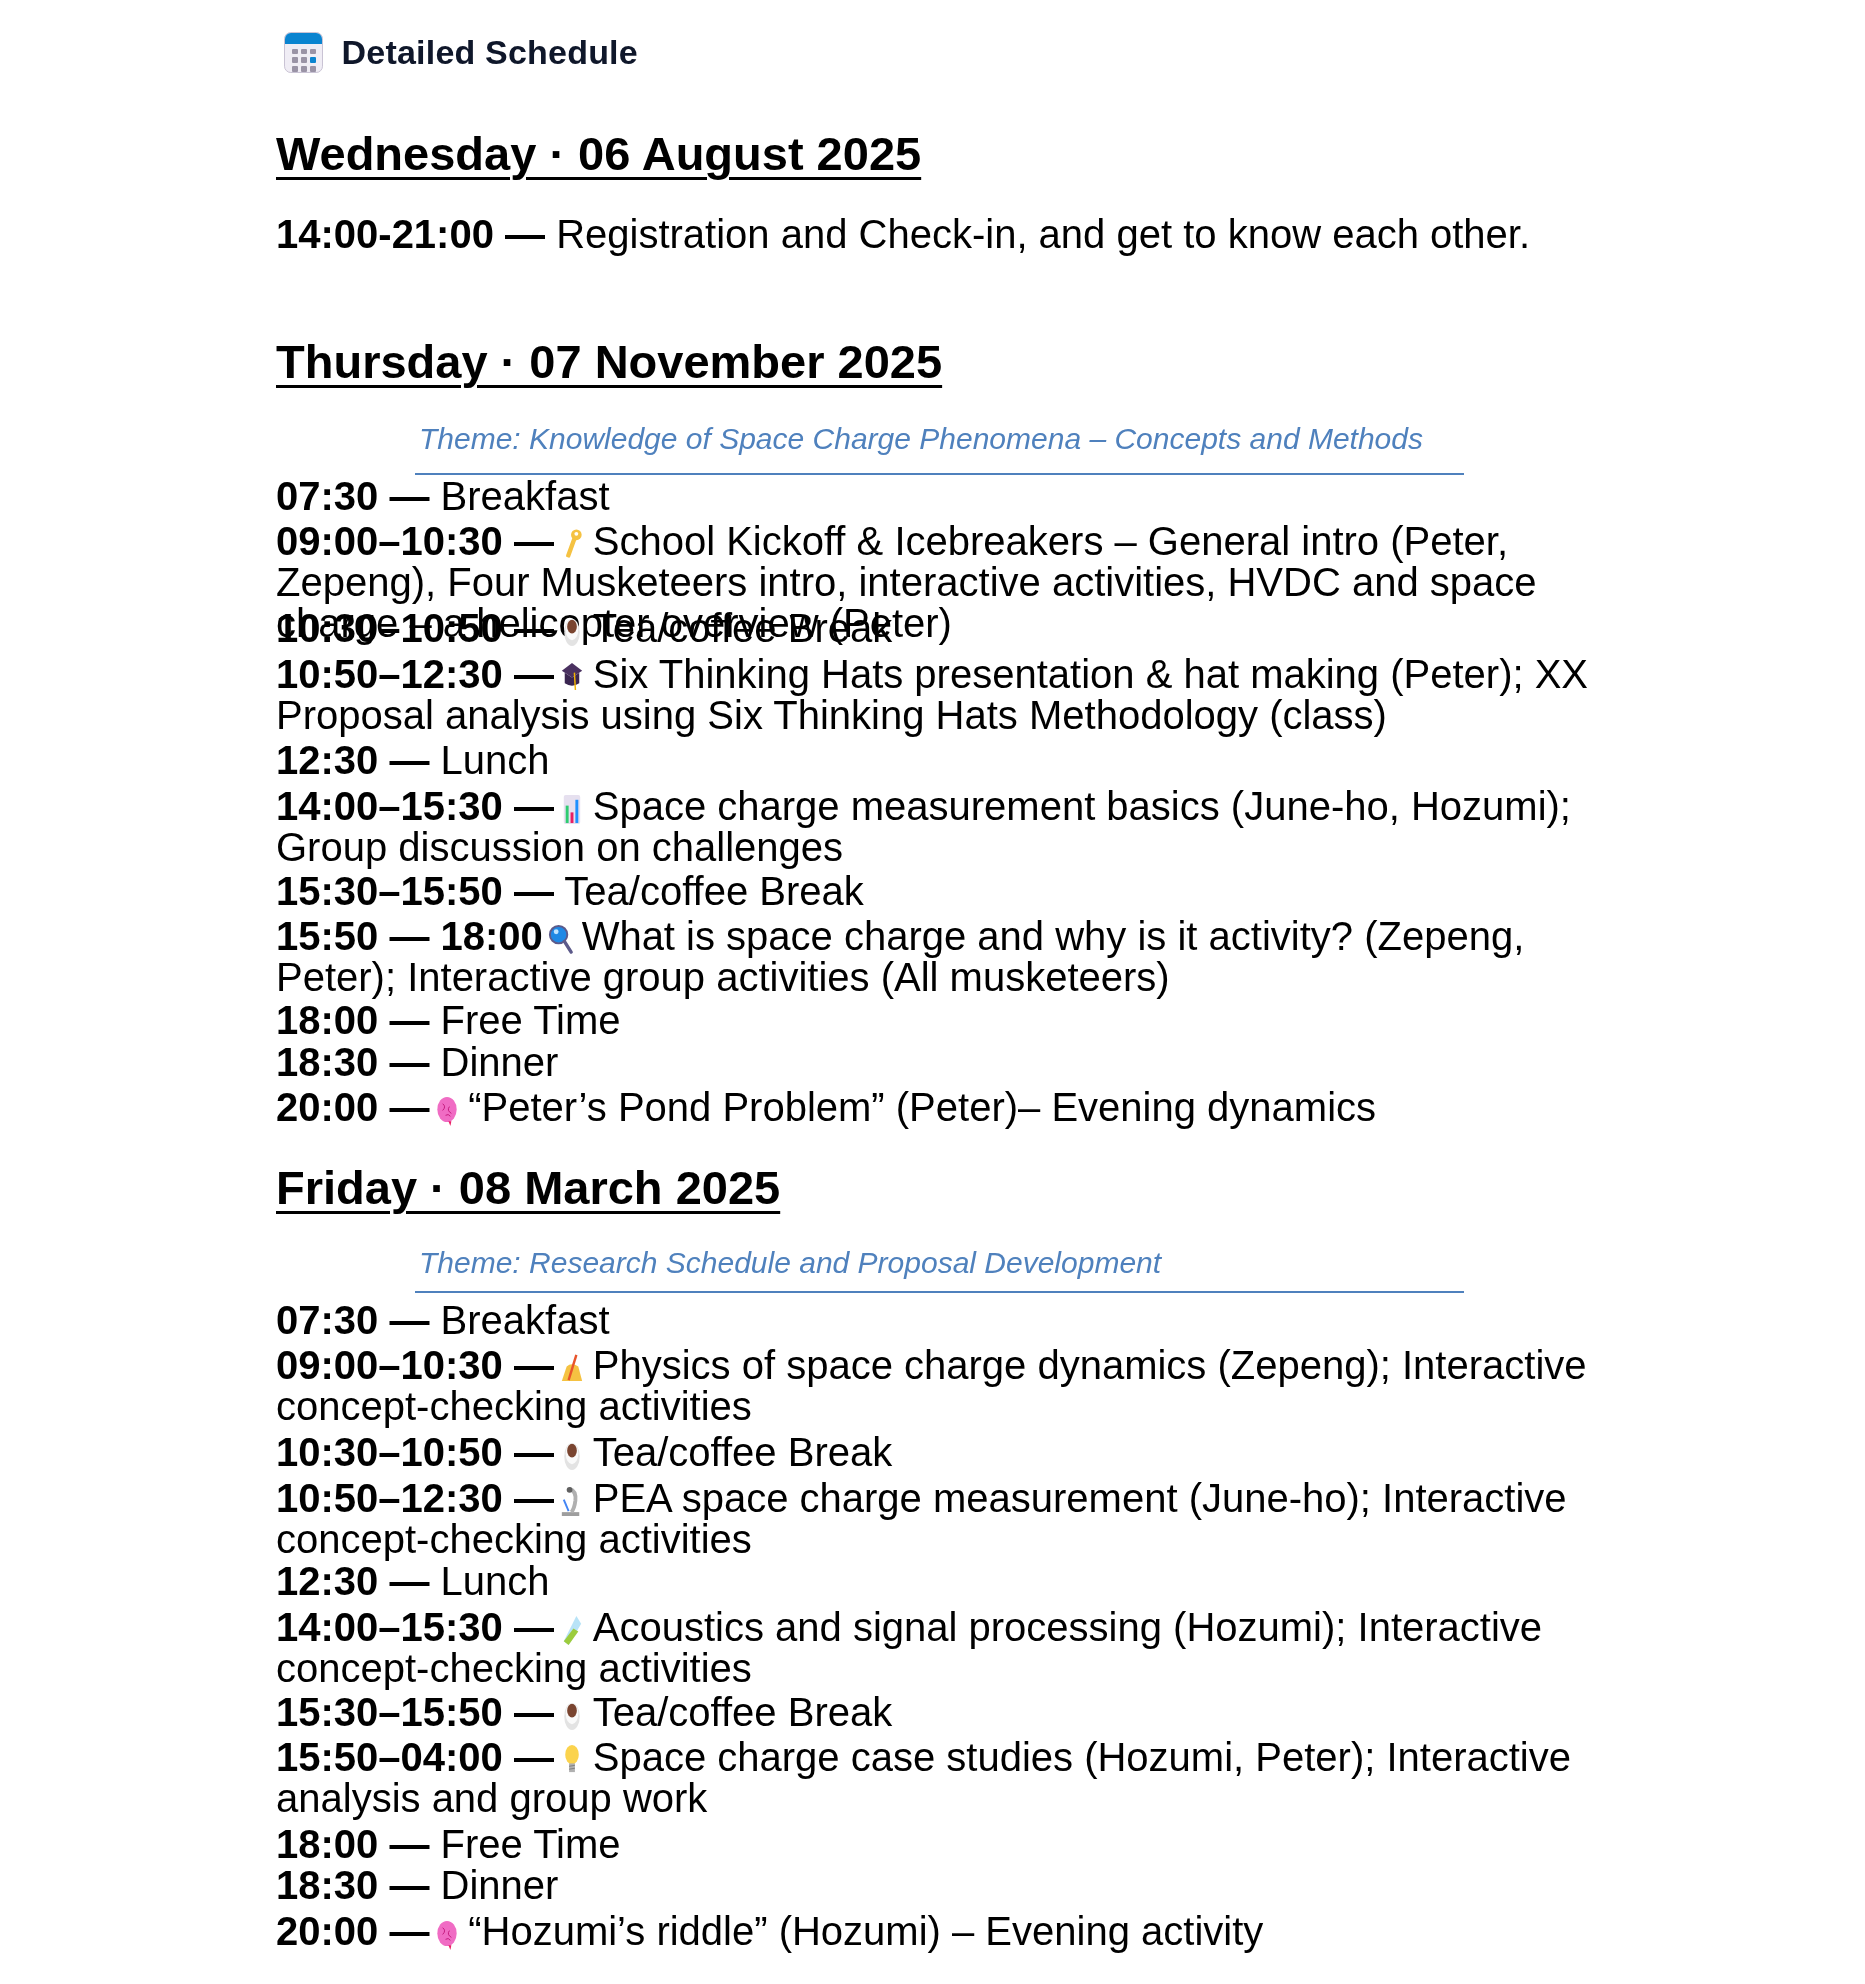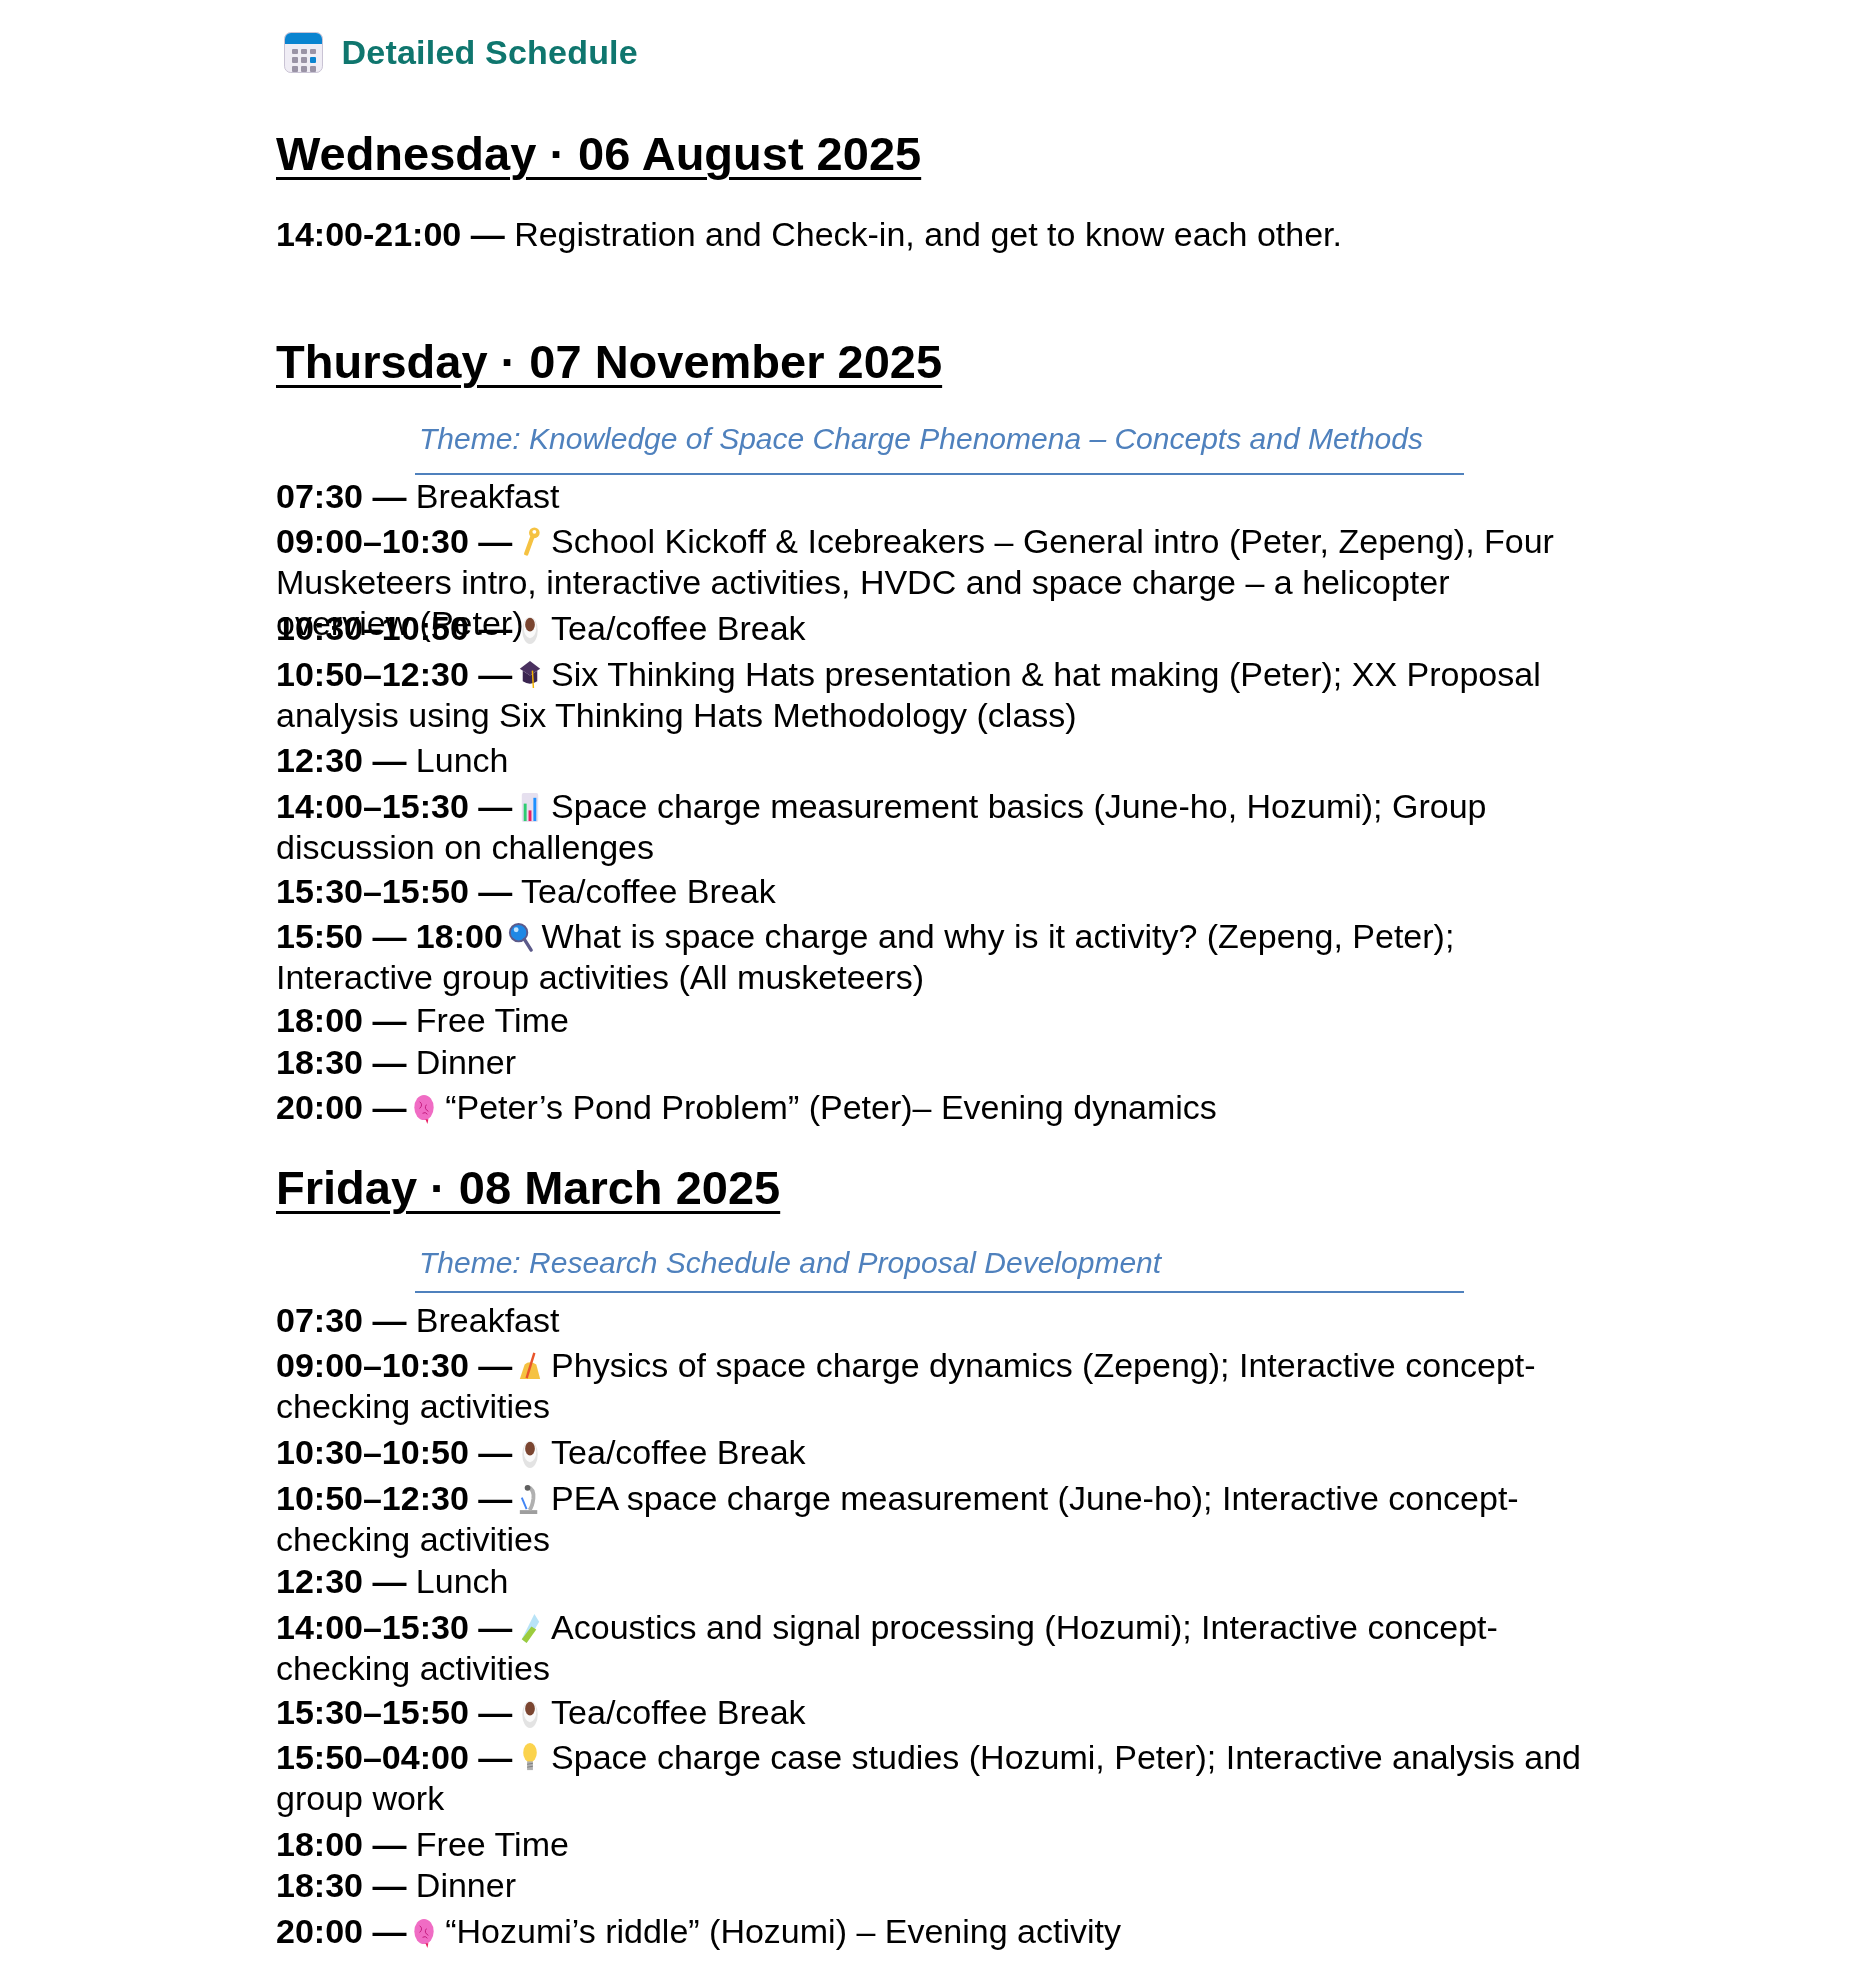--- a/index.html
+++ b/index.html
@@ -9,28 +9,28 @@
     color: #000000;
   }
   .title-row { position: absolute; left: 282px; top: 30px; display: flex; align-items: center; }
   .cal-icon { width: 43px; height: 44px; margin-right: 16.6px; position: relative; }
   .cal-icon .body { position: absolute; left: 2px; top: 2px; width: 39px; height: 41px; border-radius: 6.8px;
     background: #f0edf5; border: 1.5px solid #c9c3d4; box-sizing: border-box; overflow: hidden; }
   .cal-icon .top { position: absolute; left: 0; top: 0; right: 0; height: 10.7px; background: #0a84d0; }
   .cal-icon .grid { position: absolute; left: 6.8px; top: 15.6px; display: grid; grid-template-columns: repeat(3, 5.9px); gap: 2.9px 3.4px; }
   .cal-icon .grid span { width: 5.9px; height: 5.9px; background: #9a93a6; border-radius: 1px; display: block; }
   .cal-icon .grid span.hl { background: #0a84d0; }
-  .doc-title { font-size: 34px; font-weight: bold; color: #0f766e; letter-spacing: 0.2px; }
+  .doc-title { font-size: 34px; font-weight: bold; color: #0f172a; letter-spacing: 0.2px; }
 
   .day-heading { position: absolute; left: 276px; font-size: 47px; font-weight: bold; text-decoration: underline;
     text-decoration-thickness: 2.9px; text-underline-offset: 6.8px; white-space: nowrap; }
   .theme { position: absolute; left: 419px; font-size: 30px; font-weight: normal; font-style: italic; color: #4f81bd; white-space: nowrap; }
   .theme-rule { position: absolute; left: 415px; width: 1049px; height: 2.4px; background: #4f81bd; }
 
-  .entry { position: absolute; left: 276px; width: 1317px; font-size: 34px; line-height: 41px; white-space: normal; }
+  .entry { position: absolute; left: 276px; width: 1317px; font-size: 40px; line-height: 41px; white-space: normal; }
   .entry .time { font-weight: bold; }
   .emoji { display: inline-block; width: 30px; height: 32px; vertical-align: -4.9px; margin: 0 5.9px 0 2.9px; position: relative; }
   .emoji svg { width: 30px; height: 32px; display: block; }
 </style>
 </head>
 <body>
 
 <div class="title-row">
   <div class="cal-icon">
     <div class="body">

